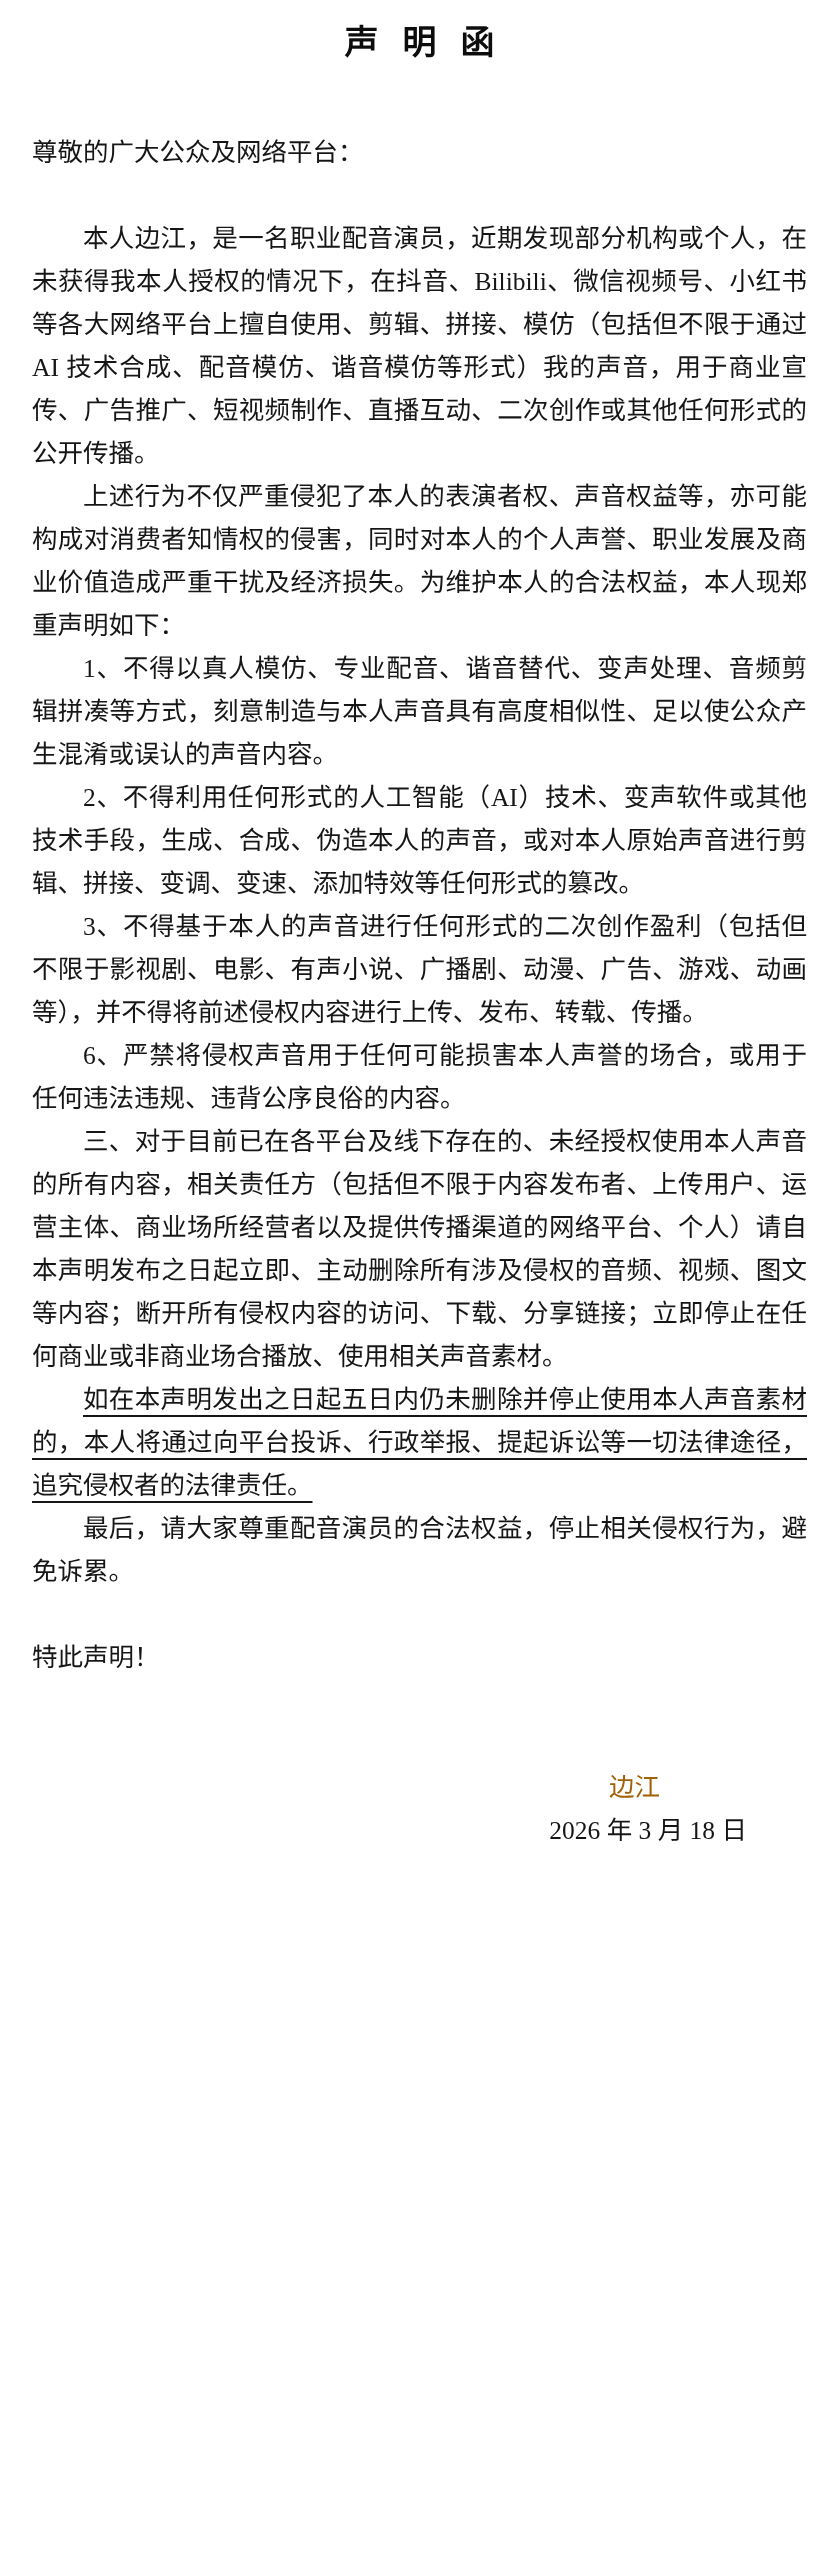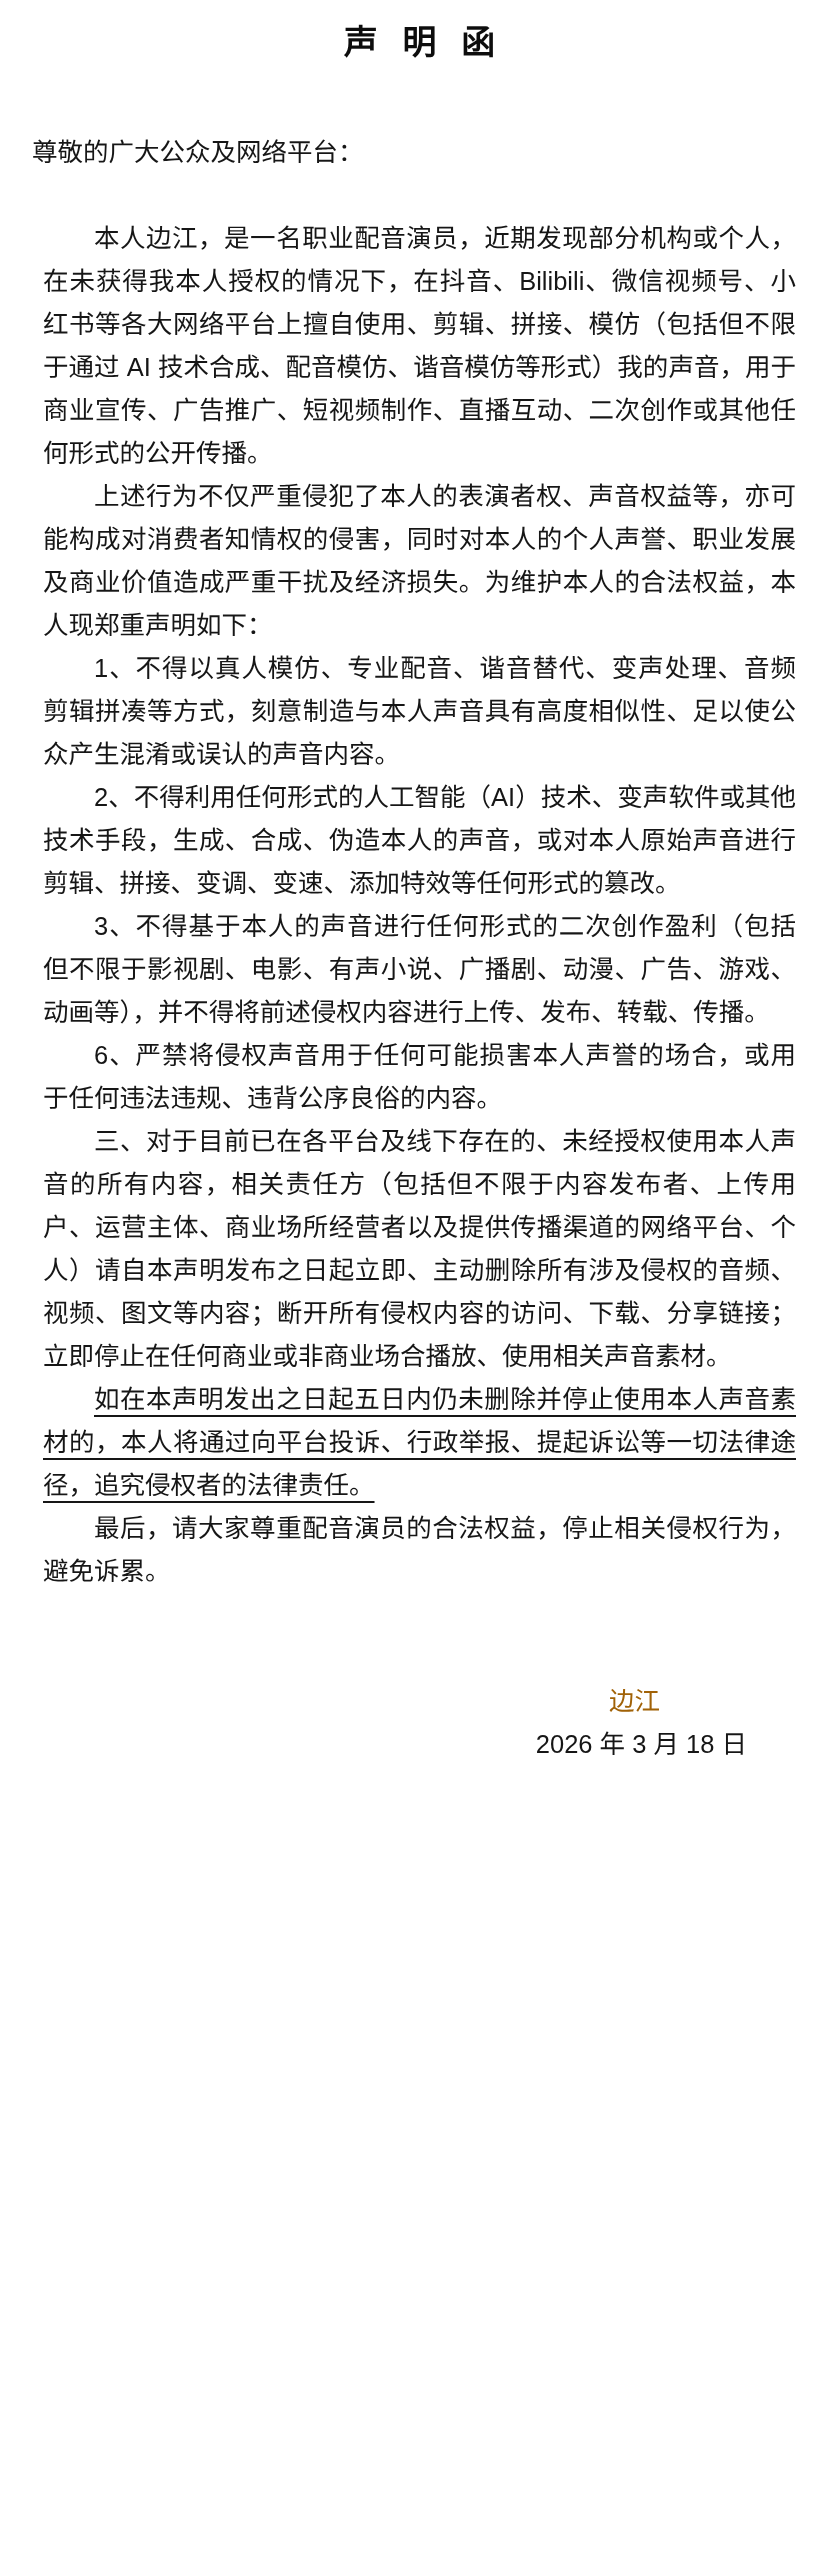--- a/index.html
+++ b/index.html
@@ -7,41 +7,41 @@
     padding: 0;
     background: #ffffff;
   }
   .page {
     position: relative;
     width: 835px;
     height: 2576px;
     margin: 0 auto;
     background: #ffffff;
     color: #111111;
-    font-family: Liberation Sans, sans-serif;
+    font-family: Liberation Serif, serif;
     box-sizing: border-box;
     padding: 12.4px 28px 0 32px;
     overflow: hidden;
   }
   .doc-title {
     margin: 3.1px 0 0 0;
     text-align: center;
     font-size: 34px;
     font-weight: 700;
     letter-spacing: 7.7px;
     padding-left: 7.7px; 
     color: #0d0d0d;
   }
   .salutation {
     margin: 67px 0 43px 0;
     font-size: 25.5px;
     line-height: 43px;
     color: #161616;
   }
-  .body-paragraphs { margin: 11px; }
+  .body-paragraphs { margin: 0; }
   .para {
     margin: 0;
     font-size: 25.5px;
     line-height: 43px;
     text-align: justify;
     text-indent: 51px;
     color: #161616;
   }
   .para .seg-bold { font-weight: 700; color: #0a0a0a; }
   .para.underline {
@@ -87,20 +87,21 @@
       <p class="para"><span class="seg-normal">上述行为不仅严重侵犯了本人的表演者权、声音权益等，亦可能构成对消费者知情权的侵害，同时对本人的个人声誉、职业发展及商业价值造成严重干扰及经济损失。为维护本人的合法权益，本人现郑重声明如下：</span></p>
       <p class="para"><span class="seg-normal">1、不得以真人模仿、专业配音、谐音替代、变声处理、音频剪辑拼凑等方式，刻意制造与本人声音具有高度相似性、足以使公众产生混淆或误认的声音内容。</span></p>
       <p class="para"><span class="seg-normal">2、不得利用任何形式的人工智能（AI）技术、变声软件或其他技术手段，生成、合成、伪造本人的声音，或对本人原始声音进行剪辑、拼接、变调、变速、添加特效等任何形式的篡改。</span></p>
       <p class="para"><span class="seg-normal">3、不得基于本人的声音进行任何形式的二次创作盈利（包括但不限于影视剧、电影、有声小说、广播剧、动漫、广告、游戏、动画等），并不得将前述侵权内容进行上传、发布、转载、传播。</span></p>
       <p class="para"><span class="seg-normal">6、严禁将侵权声音用于任何可能损害本人声誉的场合，或用于任何违法违规、违背公序良俗的内容。</span></p>
       <p class="para"><span class="seg-normal">三、对于目前已在各平台及线下存在的、未经授权使用本人声音的所有内容，相关责任方（包括但不限于内容发布者、上传用户、运营主体、商业场所经营者以及提供传播渠道的网络平台、个人）请自本声明发布之日起立即、主动删除所有涉及侵权的音频、视频、图文等内容；断开所有侵权内容的访问、下载、分享链接；立即停止在任何商业或非商业场合播放、使用相关声音素材。</span></p>
       <p class="para underline"><span class="seg-normal">如在本声明发出之日起五日内仍未删除并停止使用本人声音素材的，本人将通过向平台投诉、行政举报、提起诉讼等一切法律途径，追究侵权者的法律责任。</span></p>
       <p class="para"><span class="seg-normal">最后，请大家尊重配音演员的合法权益，停止相关侵权行为，避免诉累。</span></p>
     </div>
 
+  <p class="closing">特此声明！</p>
 
   <div class="signature">
     <p class="sig-name">边江</p>
     <p class="sig-date">2026 年 3 月 18 日</p>
   </div>
 
 </div>
 
 
 </body></html>

